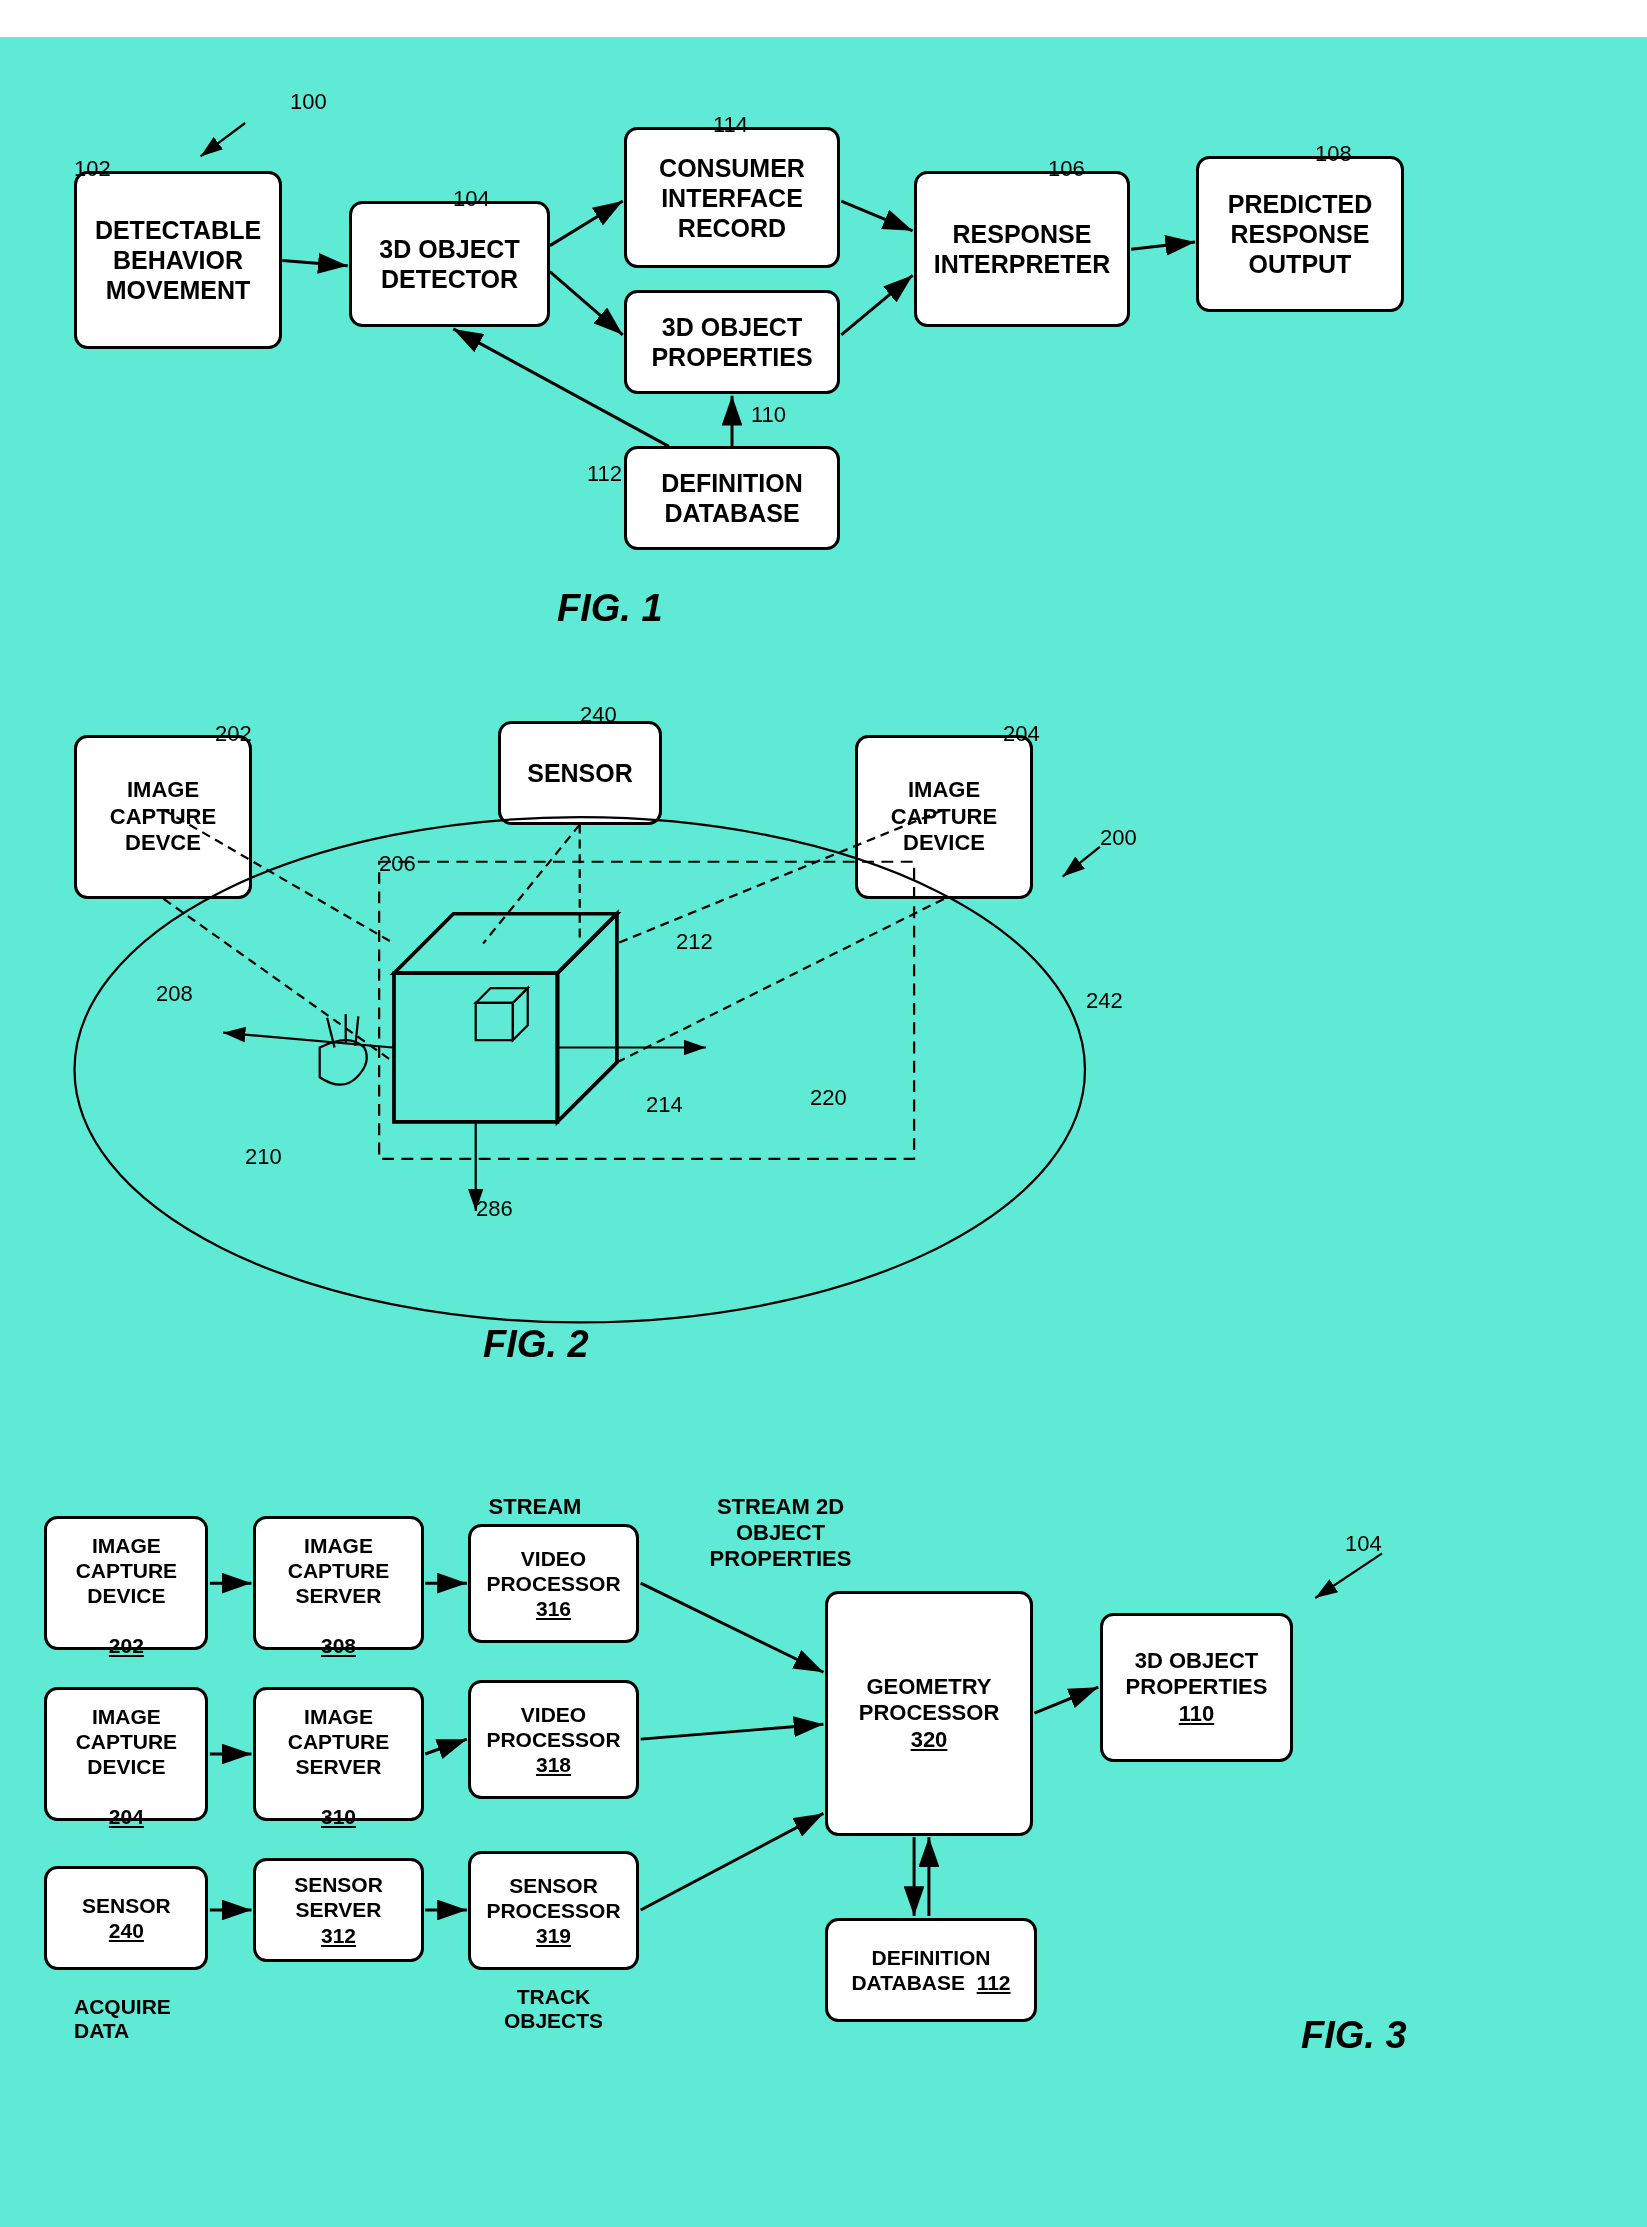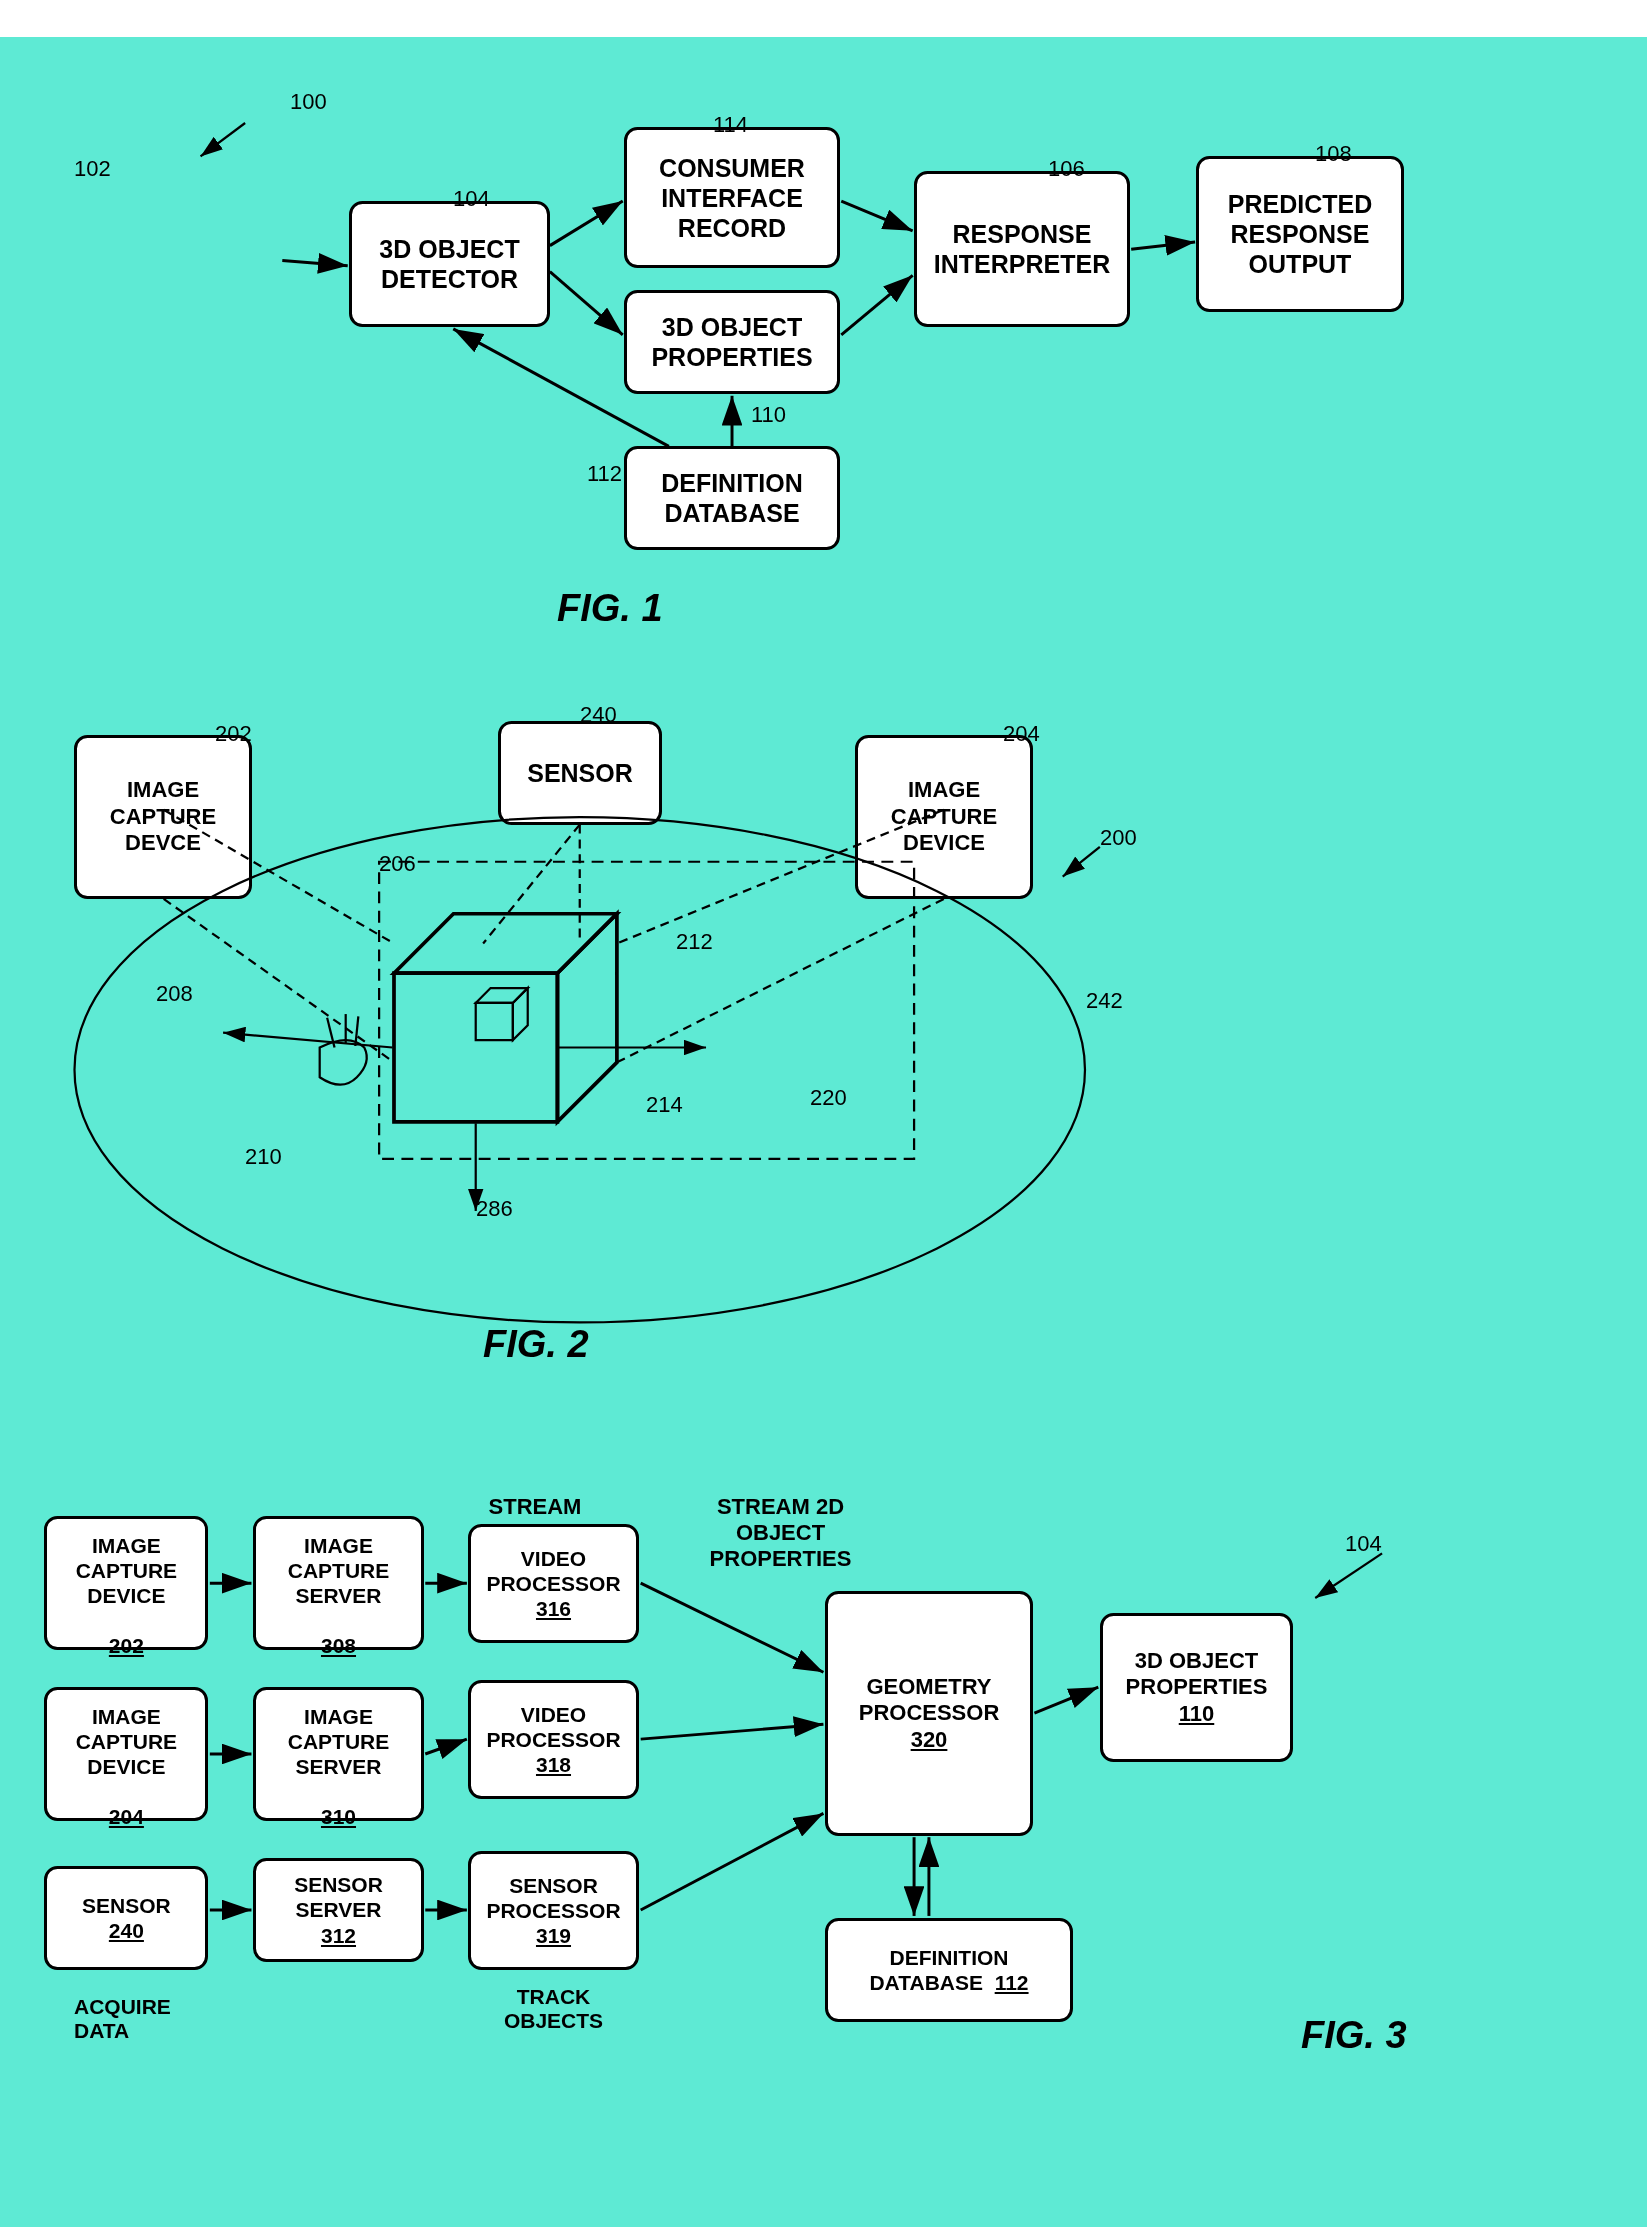--- a/index.html
+++ b/index.html
@@ -88,20 +88,25 @@
   </style>
 </head>
 <body>
 
 <div class="page">
 
   <div class="fig1-container">
 
     <span class="ref-num" style="top:7.4px; left:253px;">100</span>
 
+    <div class="box" style="left:37px; top:89px; width:208px; height:178px;">
+      <span style="white-space:pre-line;">DETECTABLE
+BEHAVIOR
+MOVEMENT</span>
+    </div>
     <span class="ref-num" style="top:74px; left:37px;">102</span>
 
     <div class="box" style="left:312px; top:119px; width:201px; height:126px;">
       <span style="white-space:pre-line;">3D OBJECT
 DETECTOR</span>
     </div>
     <span class="ref-num" style="top:104px; left:416px;">104</span>
 
     <div class="box" style="left:587px; top:45px; width:216px; height:141px;">
       <span style="white-space:pre-line;">CONSUMER
@@ -343,21 +348,21 @@
     </div>
 
     <div class="box" style="left:788px; top:97px; width:208px; height:245px; font-size:22px;">
       <div>
         <span>GEOMETRY
 PROCESSOR</span>
         <br><span class="underline">320</span>
       </div>
     </div>
 
-    <div class="box" style="left:788px; top:424px; width:248px; height:104px; font-size:21px;">
+    <div class="box" style="left:788px; top:424px; width:212px; height:104px; font-size:21px;">
       <div>
         <span>DEFINITION
 DATABASE</span>
         &nbsp;<span class="underline">112</span>
       </div>
     </div>
 
     <span class="ref-num" style="top:37px; left:1308px;">104</span>
     <div class="box" style="left:1063px; top:119px; width:193px; height:149px; font-size:22px;">
       <div>

